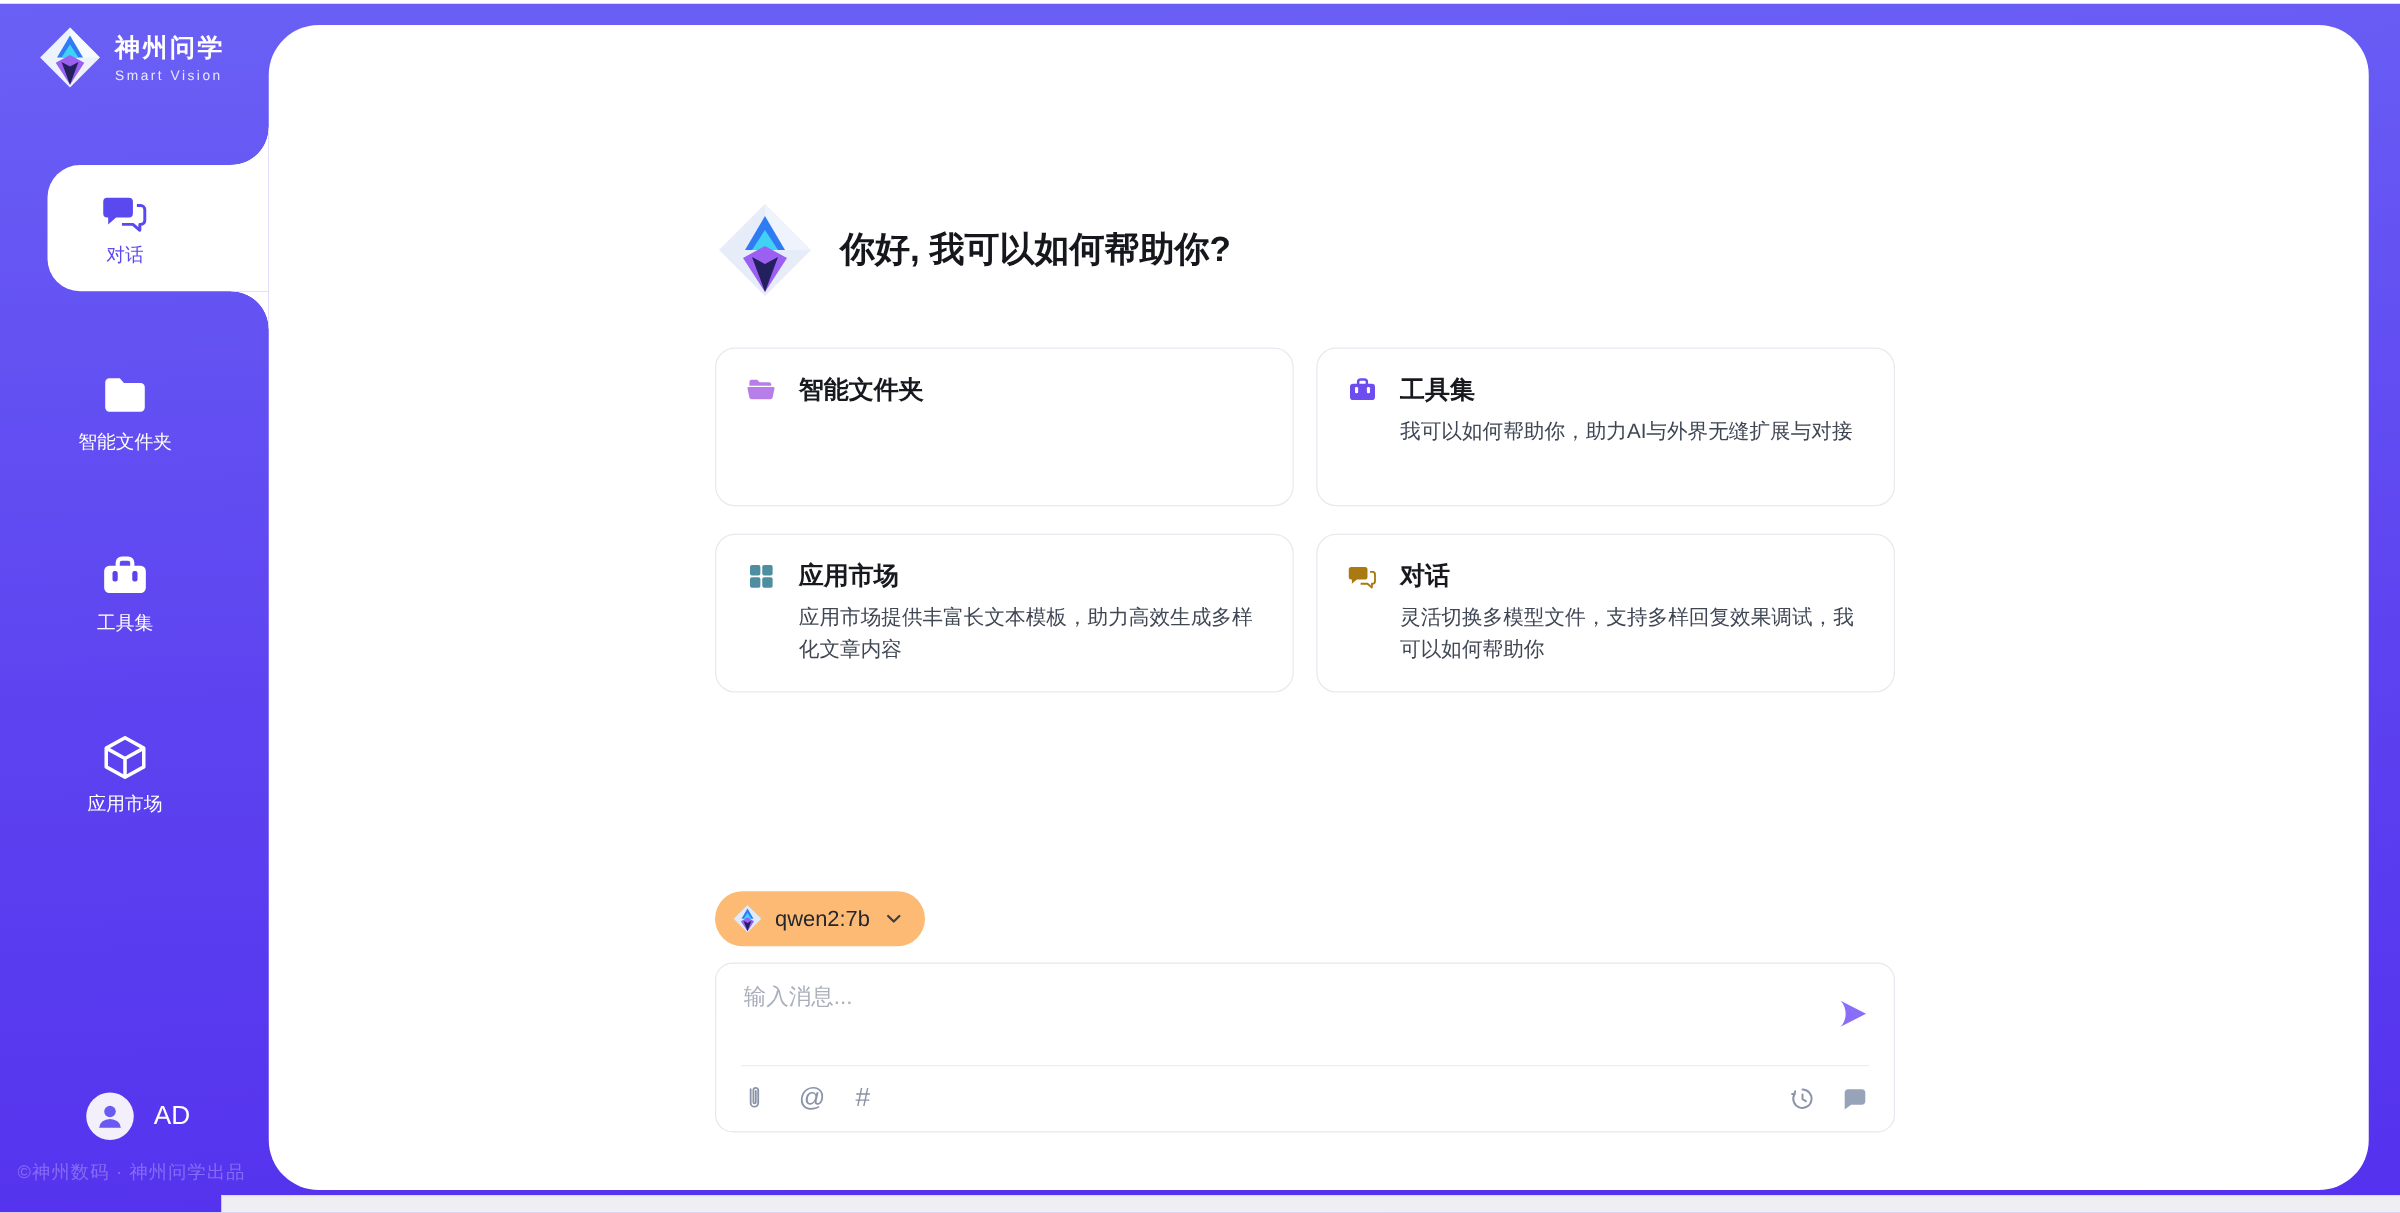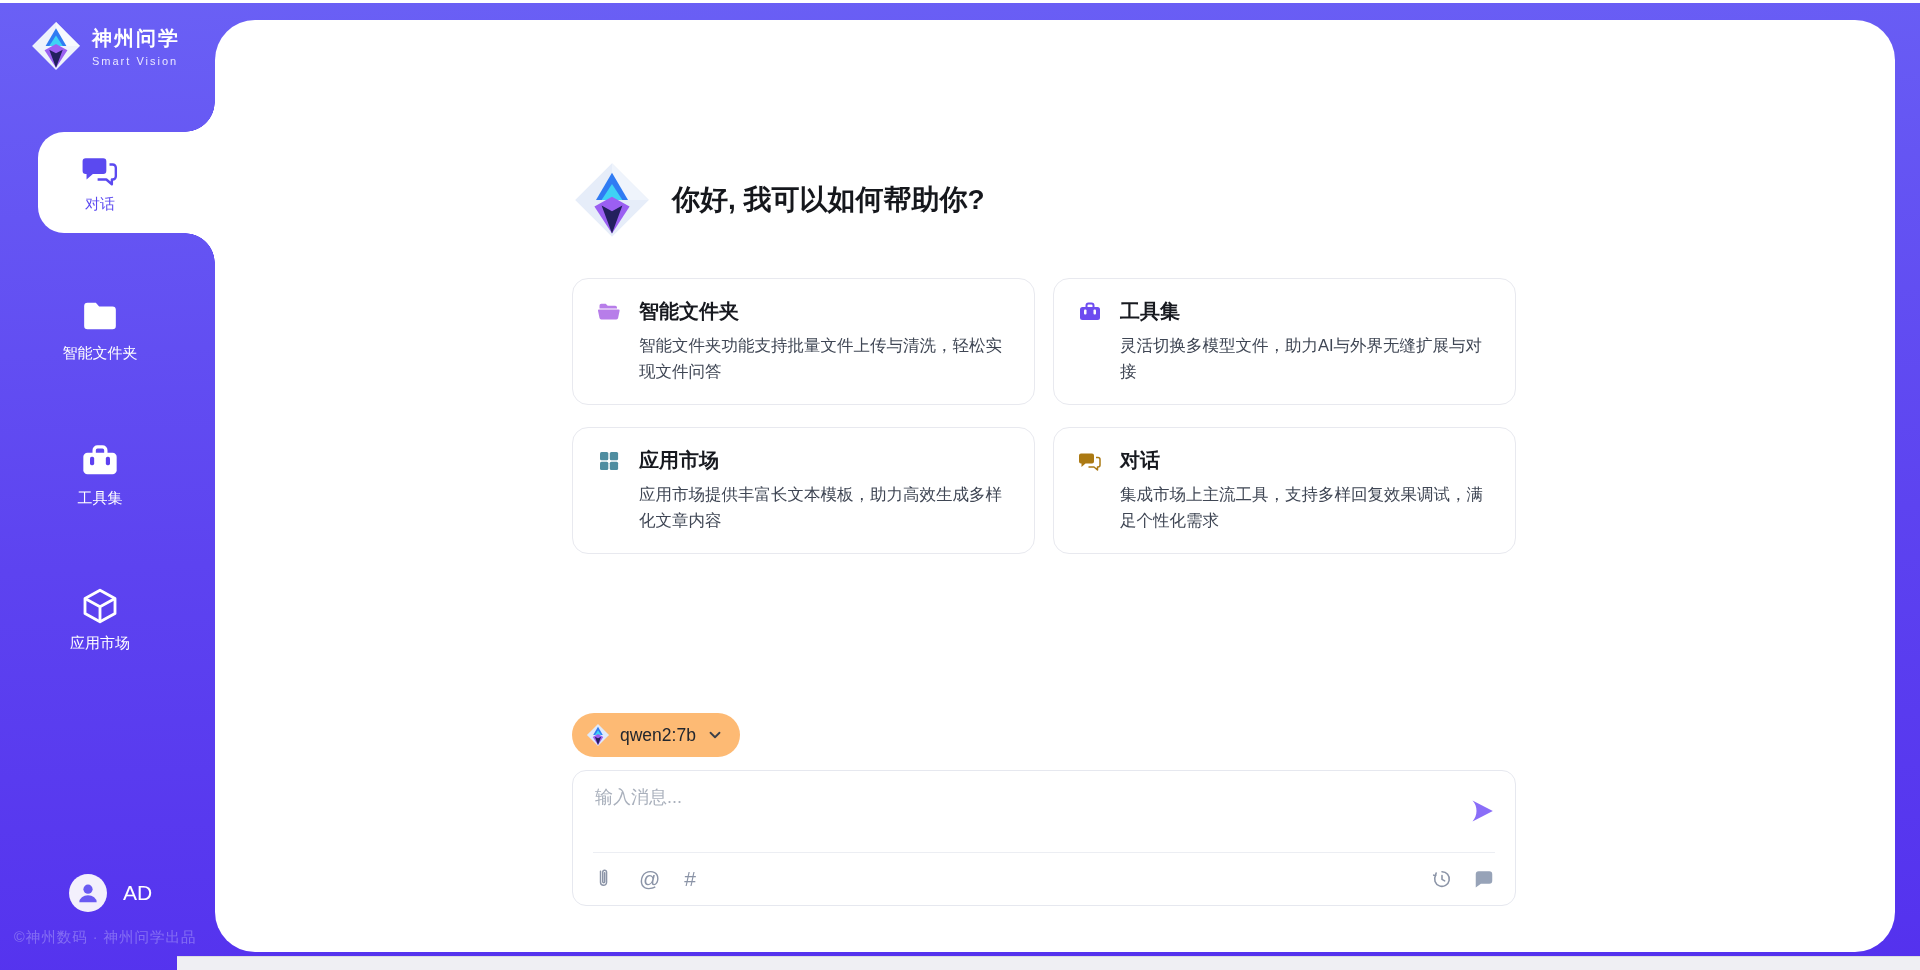--- a/index.html
+++ b/index.html
@@ -187,36 +187,35 @@
         <div class="card">
           <div class="card-head">
             <span class="card-icon" style="color: rgb(183, 125, 233);">
               <svg viewBox="0 0 24 24" fill="currentColor">
                 <path d="M2.5 5.6a1.8 1.8 0 0 1 1.8-1.8h4.4l2 2h7.5A1.8 1.8 0 0 1 20 7.6v1H2.5z"></path>
                 <path d="M1.9 9.6h19.7a1 1 0 0 1 1 1.2l-1.5 7.2a1.8 1.8 0 0 1-1.8 1.4H4.3a1.8 1.8 0 0 1-1.8-1.4L1 10.8a1 1 0 0 1 .9-1.2z"></path>
               </svg>
             </span>
             <span class="card-title">智能文件夹</span>
           </div>
-          <div class="card-desc">智能文件夹功能支持批量文件上传与清洗，轻松实现文件问答</div>
         </div>
 
         <div class="card">
           <div class="card-head">
             <span class="card-icon" style="color: rgb(109, 76, 240);">
               <svg viewBox="0 0 48 48">
                 <path d="M17 15v-4a4 4 0 0 1 4-4h6a4 4 0 0 1 4 4v4" fill="none" stroke="currentColor" stroke-width="4"></path>
                 <rect x="4" y="14" width="40" height="26" rx="5" fill="currentColor"></rect>
                 <rect x="12" y="19" width="5" height="10" rx="2" fill="#ffffff"></rect>
                 <rect x="31" y="19" width="5" height="10" rx="2" fill="#ffffff"></rect>
               </svg>
             </span>
             <span class="card-title">工具集</span>
           </div>
-          <div class="card-desc">灵活切换多模型文件，助力AI与外界无缝扩展与对接</div>
+          <div class="card-desc">我可以如何帮助你，助力AI与外界无缝扩展与对接</div>
         </div>
 
         <div class="card">
           <div class="card-head">
             <span class="card-icon" style="color: rgb(79, 141, 160);">
               <svg viewBox="0 0 24 24" fill="currentColor">
                 <rect x="3" y="3" width="8.3" height="8.3" rx="1.5"></rect>
                 <rect x="12.8" y="3" width="8.3" height="8.3" rx="1.5"></rect>
                 <rect x="3" y="12.8" width="8.3" height="8.3" rx="1.5"></rect>
                 <rect x="12.8" y="12.8" width="8.3" height="8.3" rx="1.5"></rect>
@@ -230,21 +229,21 @@
         <div class="card">
           <div class="card-head">
             <span class="card-icon" style="color: rgb(171, 121, 18);">
               <svg viewBox="0 0 48 48">
                 <path d="M6 9h22a4 4 0 0 1 4 4v12a4 4 0 0 1-4 4H15l-8 7v-7H6a4 4 0 0 1-4-4V13a4 4 0 0 1 4-4z" fill="currentColor"></path>
                 <path d="M36 17h4a4 4 0 0 1 4 4v11a4 4 0 0 1-4 4h-1v6l-7-6H21" fill="none" stroke="currentColor" stroke-width="3" stroke-linejoin="round"></path>
               </svg>
             </span>
             <span class="card-title">对话</span>
           </div>
-          <div class="card-desc">集成市场上主流工具，支持多样回复效果调试，满足个性化需求</div>
+          <div class="card-desc">灵活切换多模型文件，支持多样回复效果调试，我可以如何帮助你</div>
         </div>
       </div>
 
       <div class="model-pill">
         <svg class="logo" viewBox="0 0 100 100">
           <polygon points="50,4 96,50 50,96 4,50" fill="#dfeafb"></polygon>
           <polygon points="50,16 70,50 30,50" fill="#2f7bf3"></polygon>
           <polygon points="50,30 63,50 37,50" fill="#3fd2f5"></polygon>
           <polygon points="50,46 72,58 50,92 28,58" fill="#9b5ff2"></polygon>
           <polygon points="50,64 63,57 50,92 37,57" fill="#23205e"></polygon>

